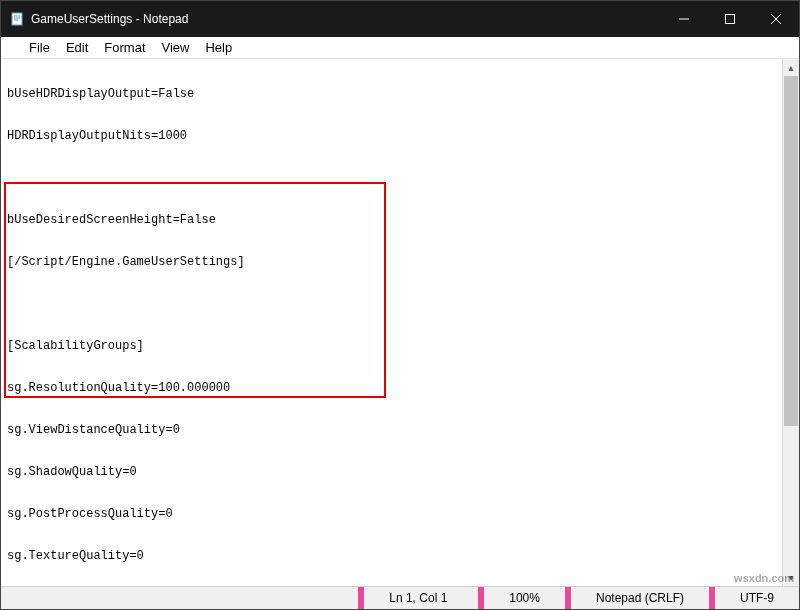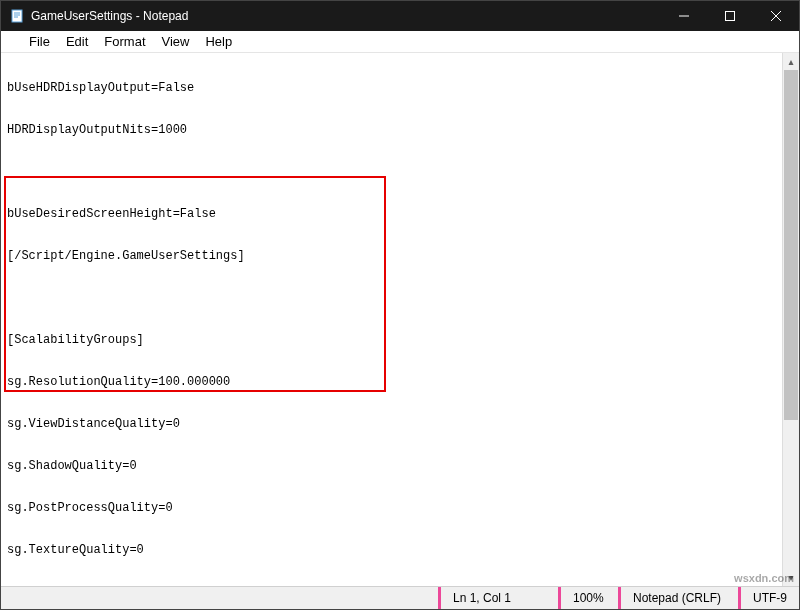--- a/index.html
+++ b/index.html
@@ -14,21 +14,21 @@
   }
   .window {
     width: 800px;
     height: 610px;
     border: 1px solid #444;
     display: flex;
     flex-direction: column;
     background: #fff;
   }
   .titlebar {
-    height: 30px;
+    height: 36px;
     background: #1a1a1a;
     color: #fff;
     display: flex;
     align-items: center;
     padding-left: 8px;
     flex-shrink: 0;
   }
   .titlebar-icon {
     width: 16px;
     height: 16px;
@@ -122,22 +122,22 @@
     height: 23px;
     background: #f0f0f0;
     border-top: 1px solid #d0d0d0;
     display: flex;
     align-items: center;
     font-size: 12px;
     flex-shrink: 0;
   }
   .status-spacer { flex: 1; }
   .status-cell {
-    padding: 0 12px;
-    border-left: 3px solid #ec4899;
+    padding: 0 25px;
+    border-left: 6px solid #ec4899;
     height: 100%;
     display: flex;
     align-items: center;
     min-width: 60px;
   }
   .status-cell.wide { min-width: 120px; }
   .watermark {
     position: absolute;
     right: 6px;
     bottom: 26px;

